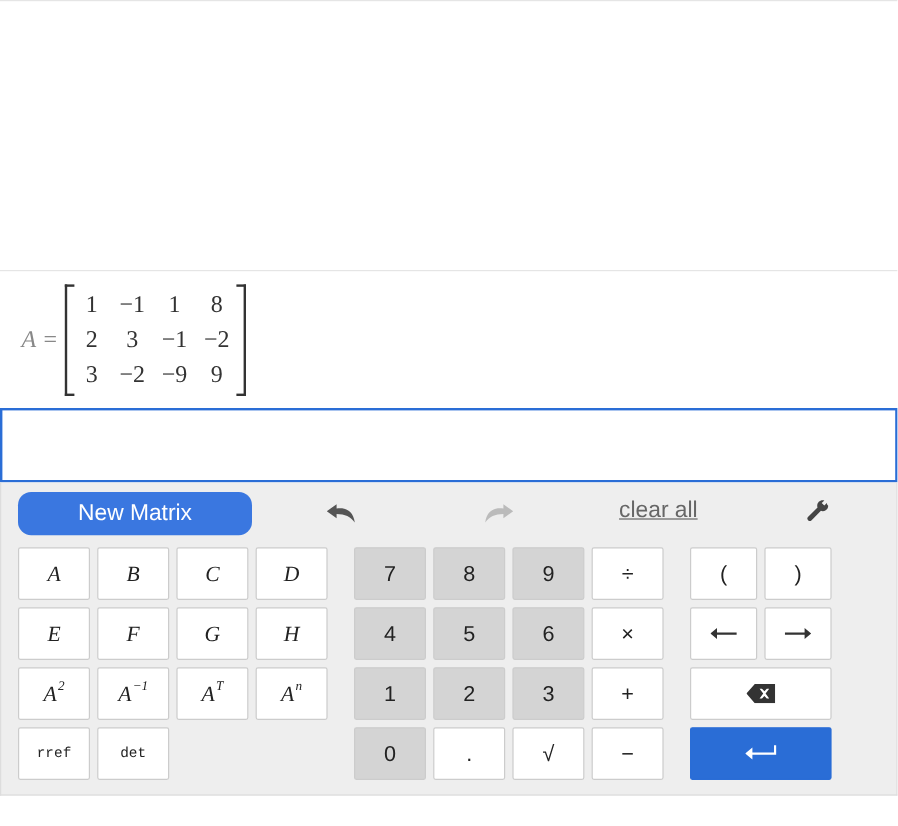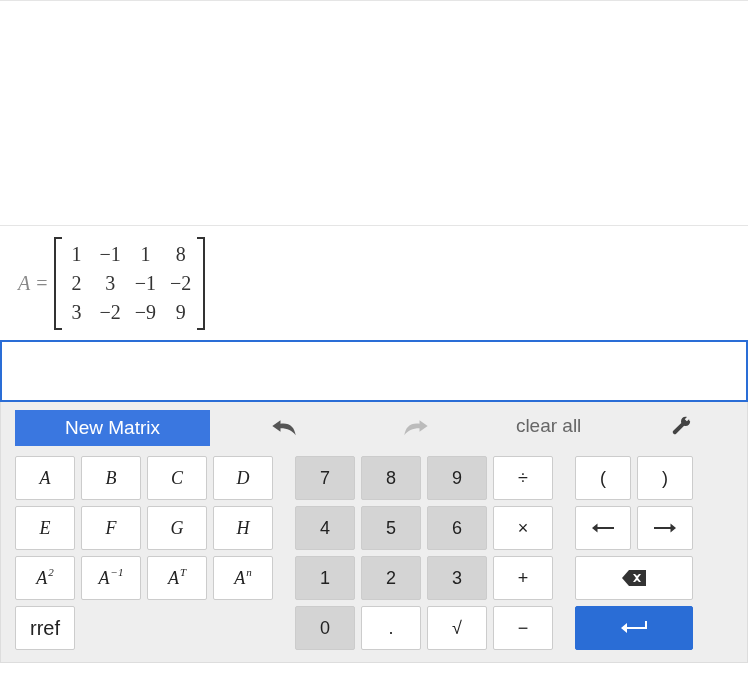--- a/index.html
+++ b/index.html
@@ -67,36 +67,36 @@
     align-items: stretch;
     height: 48px;
   }
   .new-matrix-btn {
     background: #3a77e0;
     color: #fff;
     font-size: 19px;
     border: none;
     width: 195px;
     margin: 8px 8px 4px 14px;
-    border-radius: 0;
+    border-radius: 11px;
     cursor: pointer;
   }
   .ctl-btn {
     flex: 1;
     background: transparent;
     border: none;
     font-size: 20px;
     color: #555;
     cursor: pointer;
     display: flex;
     align-items: center;
     justify-content: center;
   }
   .ctl-btn.disabled { color: #bbb; }
-  .clear-all { color: #666; font-size: 19px; }
+  .clear-all { color: #666; font-size: 19px; text-decoration: underline; }
   .wrench svg { width: 22px; height: 22px; fill: #444; }
   .undo svg, .redo svg { width: 28px; height: 22px; fill: currentColor; }
   .grid-area {
     display: flex;
     gap: 22px;
     padding: 6px 14px 12px 14px;
   }
   .col { display: grid; gap: 6px; }
   .col-letters { grid-template-columns: repeat(4, 60px); }
   .col-nums { grid-template-columns: repeat(4, 60px); }
@@ -112,21 +112,21 @@
     cursor: pointer;
     display: flex;
     align-items: center;
     justify-content: center;
     border-radius: 2px;
   }
   .key.num { background: #d4d4d4; font-style: normal; font-family: Arial, sans-serif; }
   .key.op { font-style: normal; font-family: Arial, sans-serif; }
   .key.plain { font-style: normal; font-family: Arial, sans-serif; }
   .key sup { font-size: 11px; margin-left: 1px; position: relative; top: -6px; }
-  .key.func { font-style: normal; font-family: Liberation Sans, sans-serif; font-size: 20px; }
+  .key.func { font-style: normal; font-family: Liberation Mono, monospace; font-size: 12px; }
   .key.wide { grid-column: span 2; }
   .key.enter { background: #2a6dd6; border-color: #2a6dd6; }
   .key.enter svg { fill: #fff; width: 26px; height: 18px; }
   .key.backspace svg { width: 24px; height: 16px; fill: #333; }
   .key.arrow svg { width: 22px; height: 12px; fill: #333; }
   .blank { visibility: hidden; }
 </style>
 </head>
 <body>
 
@@ -198,20 +198,21 @@
         </button>
       <button class="key">
           <span>A</span>
           <sup>T</sup>
         </button>
       <button class="key">
           <span>A</span>
           <sup>n</sup>
         </button>
       <button class="key func">rref</button>
+      <button class="key func">det</button>
       <span class="key blank"></span>
     </div>
 
     <div class="col col-nums">
       <button class="key num">7</button>
       <button class="key num">8</button>
       <button class="key num">9</button>
       <button class="key op">÷</button>
       <button class="key num">4</button>
       <button class="key num">5</button>

